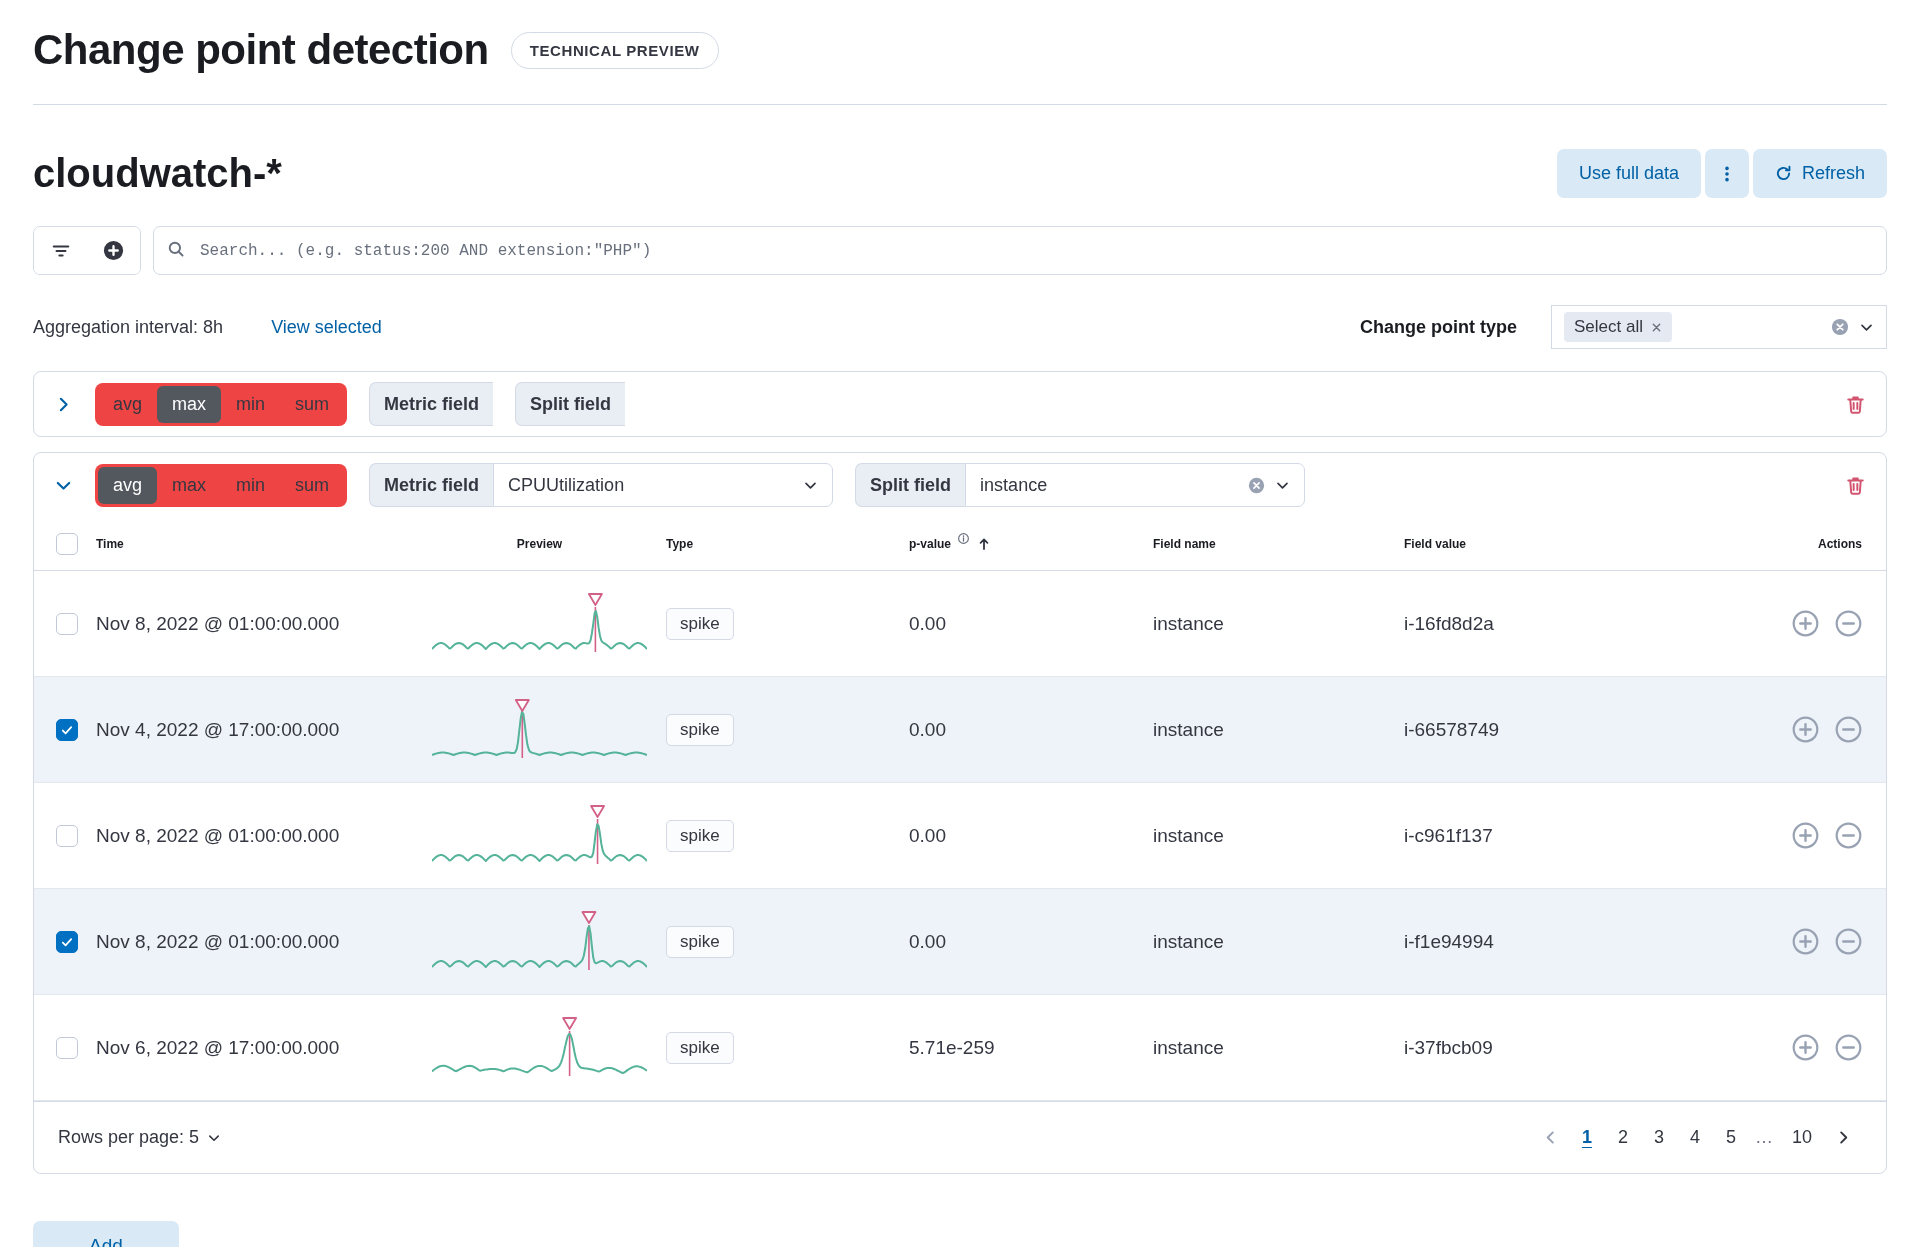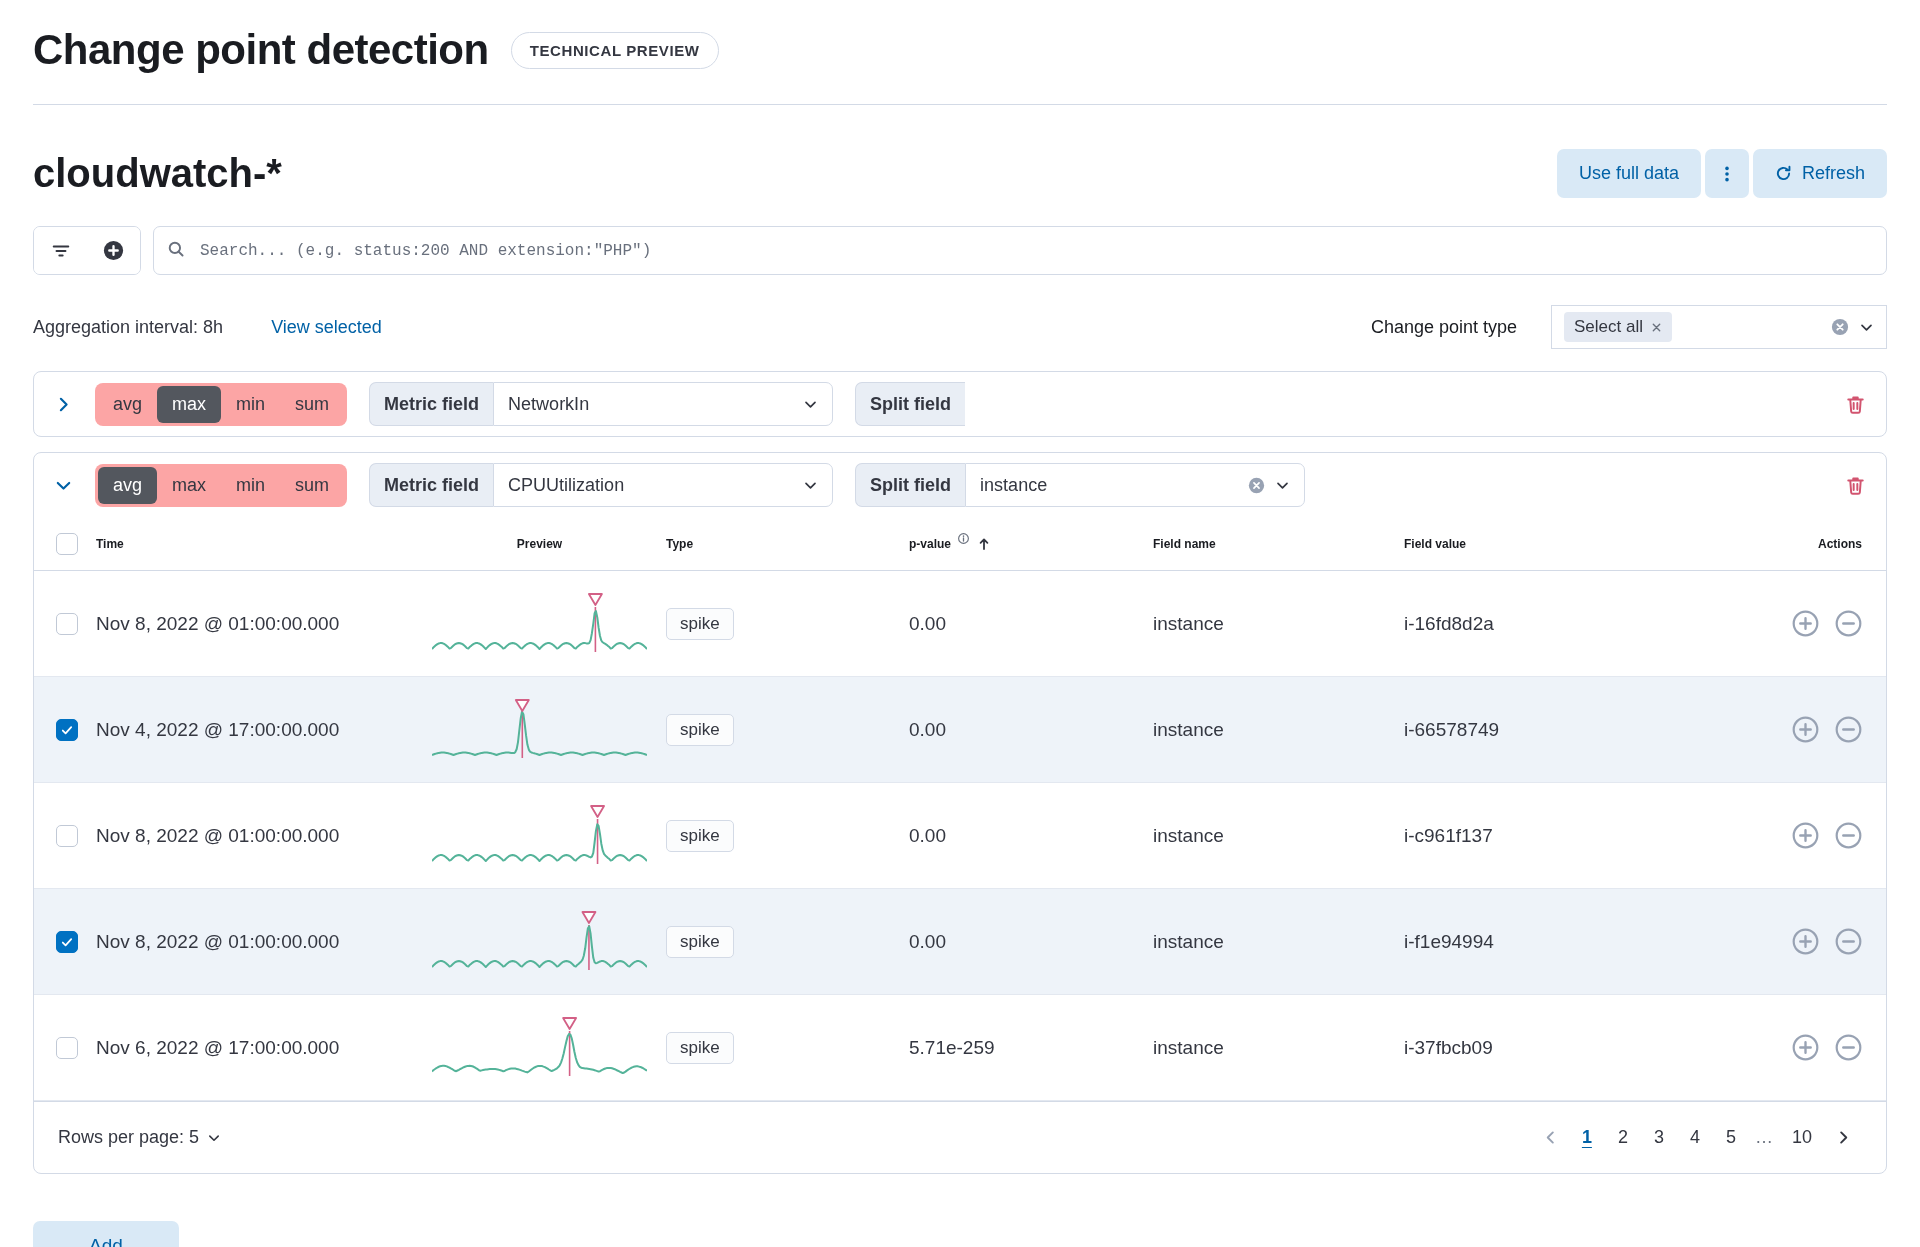--- a/index.html
+++ b/index.html
@@ -34,33 +34,33 @@
   .search-box{position:relative;flex:1;height:49px}
   .search-box .mag{position:absolute;left:14px;top:50%;transform:translateY(-50%);color:#69707d}
   .search-input{width:100%;height:100%;border:1px solid #d3dae6;border-radius:7px;padding:0 16px 0 46px;font-size:16px;font-family:Liberation Mono, monospace;color:#343741;outline:none}
   .search-input::placeholder{color:#69707d}
 
   
   .meta-row{display:flex;align-items:center;justify-content:space-between;margin-top:30px;margin-bottom:22px}
   .meta-left{display:flex;align-items:center;gap:48px;font-size:18px;color:#343741}
   .view-selected{color:#0061a6;font-weight:500;cursor:pointer;text-decoration:none}
   .meta-right{display:flex;align-items:center;gap:34px}
-  .cp-type-label{font-size:18px;font-weight:400;color:#1a1c21}
+  .cp-type-label{font-size:18px;font-weight:700;color:#1a1c21}
   .combo{display:flex;align-items:center;gap:10px;width:336px;height:44px;border:1px solid #d3dae6;border-radius:0;background:#fff;padding:0 12px;cursor:pointer}
   .token{display:inline-flex;align-items:center;gap:8px;background:#e4e9f2;border-radius:4px;padding:5px 10px;font-size:17px;color:#343741;white-space:nowrap}
   .token .tx{display:flex;color:#69707d;cursor:pointer}
   .combo .grow{flex:1}
   .clear-ic{color:#98a2b3;display:flex;cursor:pointer}
   .chev-ic{color:#343741;display:flex}
 
   
   .config-panel{border:1px solid #d3dae6;border-radius:8px;margin-bottom:15px;background:#fff}
   .config-controls{display:flex;align-items:center;gap:22px;padding:0 20px;height:64px}
   .chev-btn{background:none;border:none;color:#0061a6;cursor:pointer;display:flex;padding:0}
-  .btn-group{display:flex;background:#fca5a5;border-radius:8px;padding:3px}
+  .btn-group{display:flex;background:#ef4444;border-radius:8px;padding:3px}
   .bg-opt{border:none;background:transparent;padding:8px 15px;font-size:18px;font-weight:500;color:#343741;border-radius:6px;cursor:pointer;font-family:inherit}
   .bg-opt.sel{background:#53575e;color:#fff}
   .field-group{display:flex;height:44px}
   .prepend{display:flex;align-items:center;background:#e9eef5;border:1px solid #d3dae6;border-right:none;border-radius:7px 0 0 7px;padding:0 14px;font-size:18px;font-weight:600;color:#343741;white-space:nowrap}
   .select{display:flex;align-items:center;gap:10px;border:1px solid #d3dae6;border-radius:0 7px 7px 0;background:#fff;padding:0 14px;font-size:18px;color:#343741;width:340px;cursor:pointer}
   .select .grow{flex:1}
   .trash-btn{margin-left:auto;background:none;border:none;color:#d2546f;cursor:pointer;display:flex;padding:0}
 
   
   .t-head,.t-row{display:grid;grid-template-columns:40px 317px 253px 243px 244px 251px 1fr 150px;align-items:center;padding:0 24px 0 22px}
@@ -258,28 +258,20 @@
           </svg>
         </button>
       <div class="btn-group">
         <button class="bg-opt">avg</button>
         <button class="bg-opt sel">max</button>
         <button class="bg-opt">min</button>
         <button class="bg-opt">sum</button>
       </div>
       <div class="field-group">
         <span class="prepend">Metric field</span>
-        <div class="select">
-          <span class="grow">NetworkIn</span>
-          <span class="chev-ic">
-              <svg width="15" height="15">
-                <use href="#i-chev-down"></use>
-              </svg>
-            </span>
-        </div>
       </div>
       <div class="field-group">
         <span class="prepend">Split field</span>
       </div>
       <button class="trash-btn">
           <svg width="21" height="21">
             <use href="#i-trash"></use>
           </svg>
         </button>
     </div>

